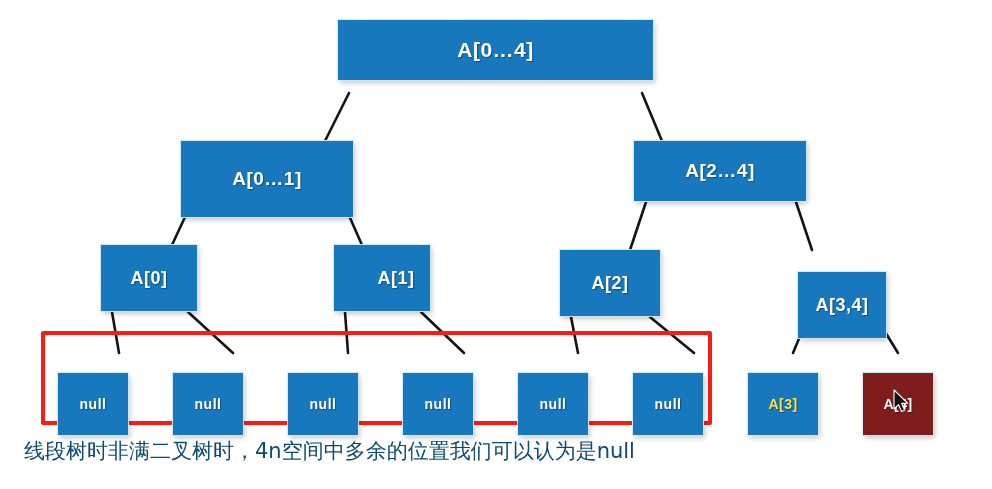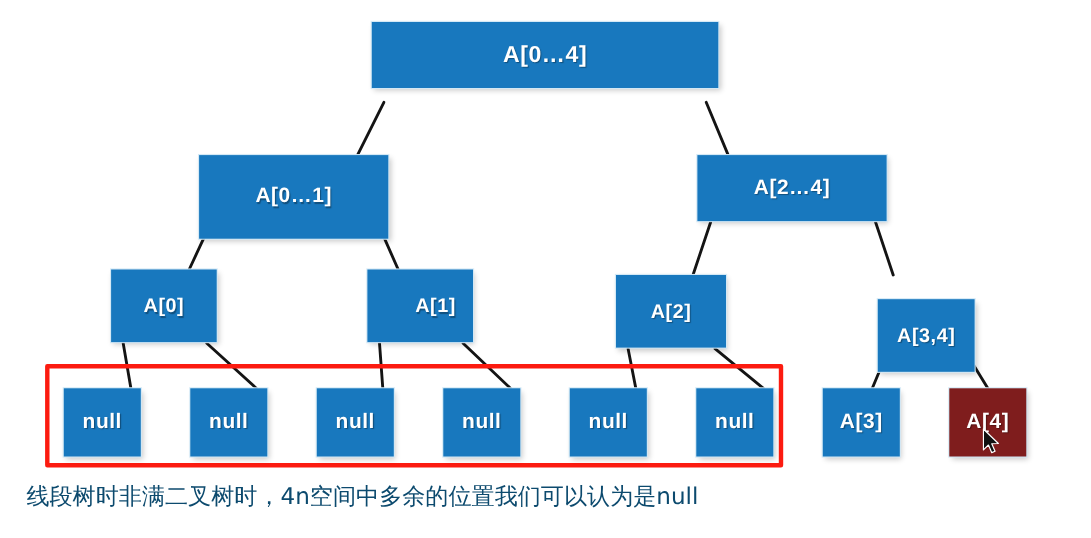--- a/index.html
+++ b/index.html
@@ -33,21 +33,21 @@
     font-weight:bold;
     letter-spacing:.5px;
     box-sizing:border-box;
     box-shadow:0 0 0 1px rgba(210,232,245,.95), 2px 3px 5px rgba(0,0,0,.22);
     text-shadow:1px 1px 1px rgba(0,0,0,.35);
     white-space:nowrap;
   }
   .node.lvl0{font-size:21px;}
   .node.lvl1{font-size:19px;}
   .node.lvl2{font-size:18px;}
-  .node.lvl3{font-size:19px;}
+  .node.lvl3{font-size:14px;margin-top:20px;}
 
   #caption{
     position:absolute;
     left:24px;top:437px;
     color:#0c4a6e;
     font-size:21px;
     font-family:"DejaVu Sans","Liberation Sans",sans-serif;
     white-space:nowrap;
     letter-spacing:0px;
   }
@@ -85,21 +85,21 @@
       <div class="node lvl2" style="left: 101px; top: 245px; width: 96px; height: 66px; background: rgb(24, 120, 190); color: rgb(255, 255, 255); text-align: right;">A[0]</div>
       <div class="node lvl2" style="left: 334px; top: 245px; width: 96px; height: 66px; background: rgb(24, 120, 190); color: rgb(255, 255, 255); padding-left: 28px;">A[1]</div>
       <div class="node lvl2" style="left: 560px; top: 250px; width: 100px; height: 66px; background: rgb(24, 120, 190); color: rgb(255, 255, 255);">A[2]</div>
       <div class="node lvl2" style="left: 798px; top: 250px; width: 88px; height: 66px; background: rgb(24, 120, 190); color: rgb(255, 255, 255); margin-top: 22px;">A[3,4]</div>
       <div class="node lvl3" style="left: 58px; top: 353px; width: 70px; height: 62px; background: rgb(24, 120, 190); color: rgb(255, 255, 255);">null</div>
       <div class="node lvl3" style="left: 173px; top: 353px; width: 70px; height: 62px; background: rgb(24, 120, 190); color: rgb(255, 255, 255);">null</div>
       <div class="node lvl3" style="left: 288px; top: 353px; width: 70px; height: 62px; background: rgb(24, 120, 190); color: rgb(255, 255, 255);">null</div>
       <div class="node lvl3" style="left: 403px; top: 353px; width: 70px; height: 62px; background: rgb(24, 120, 190); color: rgb(255, 255, 255);">null</div>
       <div class="node lvl3" style="left: 518px; top: 353px; width: 70px; height: 62px; background: rgb(24, 120, 190); color: rgb(255, 255, 255);">null</div>
       <div class="node lvl3" style="left: 633px; top: 353px; width: 70px; height: 62px; background: rgb(24, 120, 190); color: rgb(255, 255, 255);">null</div>
-      <div class="node lvl3" style="left: 748px; top: 353px; width: 70px; height: 62px; background: rgb(24, 120, 190); color: #ffffff;">A[3]</div>
+      <div class="node lvl3" style="left: 748px; top: 353px; width: 70px; height: 62px; background: rgb(24, 120, 190); color: #fde047;">A[3]</div>
       <div class="node lvl3" style="left: 863px; top: 353px; width: 70px; height: 62px; background: #7f1d1d; color: rgb(255, 255, 255);">A[4]</div>
     </div>
 
   <div id="caption">线段树时非满二叉树时，4n空间中多余的位置我们可以认为是null</div>
 
   <svg id="cursor" viewBox="0 0 18 26" xmlns="http://www.w3.org/2000/svg" style="left: 893px; top: 389px;">
     <path d="M1 1 L1 20 L5.6 15.6 L8.6 22.5 L11.6 21.2 L8.6 14.4 L14.6 14.2 Z" fill="#111111" stroke="#ffffff" stroke-width="1.1" stroke-linejoin="round"></path>
   </svg>
 
 </div>

